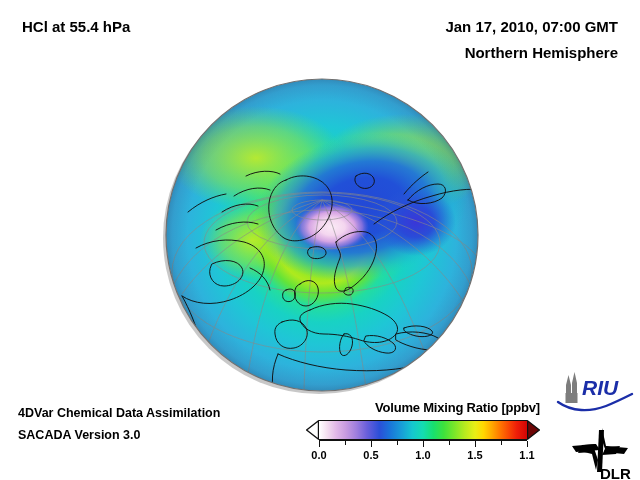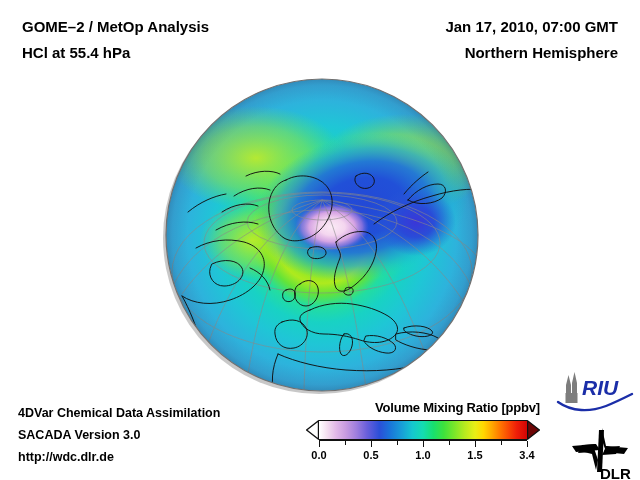--- a/index.html
+++ b/index.html
@@ -155,21 +155,20 @@
     top: 424px;
     width: 70px;
     height: 60px;
   }
   .logo-riu svg, .logo-dlr svg { display: block; }
 </style>
 </head>
 <body>
 
 <div class="hdr-left">
-  <div>GOME–2 / MetOp Analysis</div>
   <div>HCl at 55.4 hPa</div>
 </div>
 
 <div class="hdr-right">
   <div>Jan 17, 2010, 07:00 GMT</div>
   <div>Northern Hemisphere</div>
 </div>
 
 <div class="globe-wrap">
   <svg width="330" height="330" viewBox="0 0 330 330">
@@ -326,21 +325,20 @@
       <circle cx="162" cy="163" r="156" fill="url(#limbShade)"></circle>
     </g>
 
     <circle cx="162" cy="163" r="156" fill="none" stroke="#707070" stroke-width="1.2"></circle>
   </svg>
 </div>
 
 <div class="footer-left">
   <div>4DVar Chemical Data Assimilation</div>
   <div>SACADA Version 3.0</div>
-  <div>http://wdc.dlr.de</div>
 </div>
 
 <div class="cbar-block">
   <div class="cbar-title">Volume Mixing Ratio [ppbv]</div>
 
   <div class="cbar-row">
     <div class="cap">
       <svg width="13" height="20" viewBox="0 0 13 20">
         <polygon points="12.5,0.7 12.5,19.3 0.6,10" fill="#ffffff" stroke="#111111" stroke-width="1.4" stroke-linejoin="round"></polygon>
       </svg>
@@ -363,21 +361,21 @@
     <span class="tick major" style="left:75%"></span>
     <span class="tick minor" style="left:87.5%"></span>
     <span class="tick major" style="left:100%"></span>
   </div>
 
   <div class="cbar-labels">
     <span style="left:0%">0.0</span>
     <span style="left:25%">0.5</span>
     <span style="left:50%">1.0</span>
     <span style="left:75%">1.5</span>
-    <span style="left:100%">3.4</span>
+    <span style="left:100%">1.1</span>
   </div>
 </div>
 
 <div class="logo-riu">
   <svg width="80" height="44" viewBox="0 0 80 44">
 
     <g fill="#7d7d7d">
       <path d="M10 34 L10 16 L12.5 6 L15 16 L15 34 Z"></path>
       <path d="M16 34 L16 14 L18.5 3 L21 14 L21 34 Z"></path>
       <rect x="9.5" y="24" width="12" height="10"></rect>

